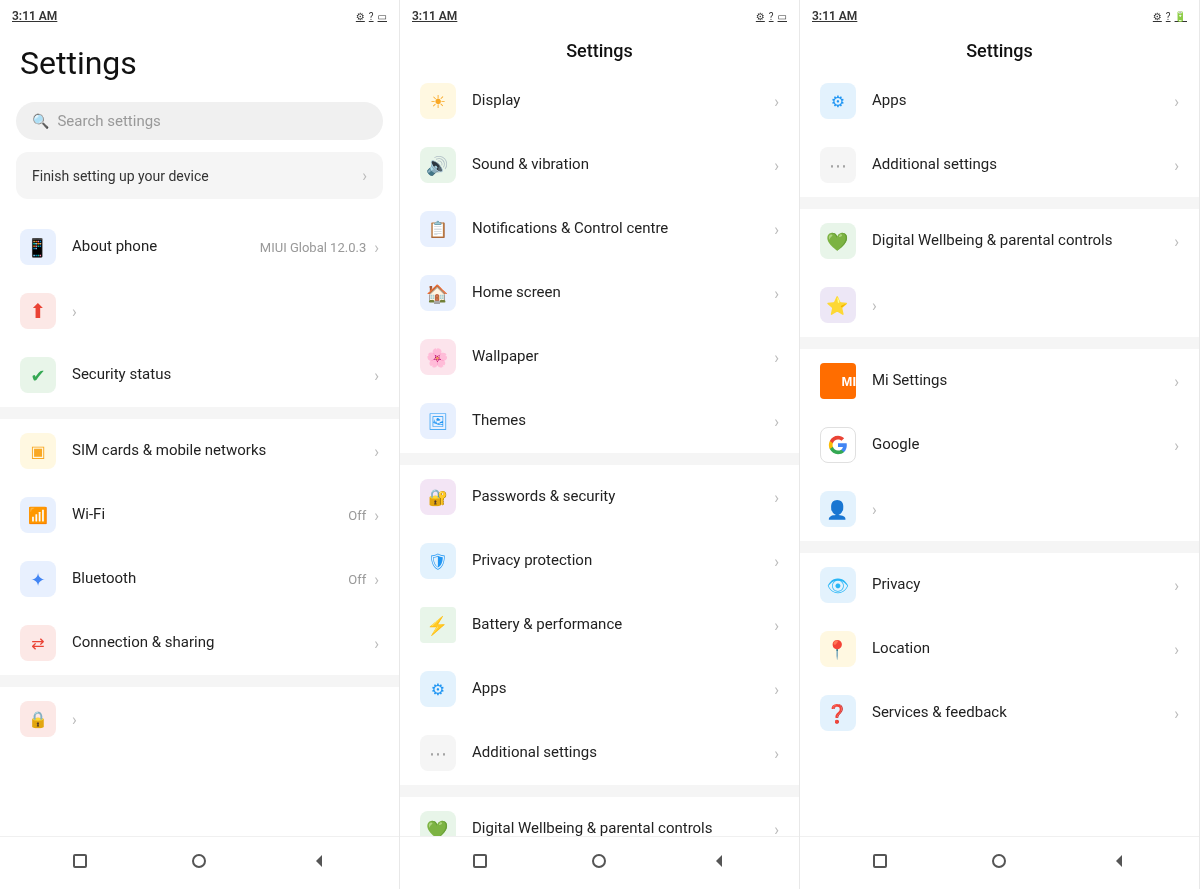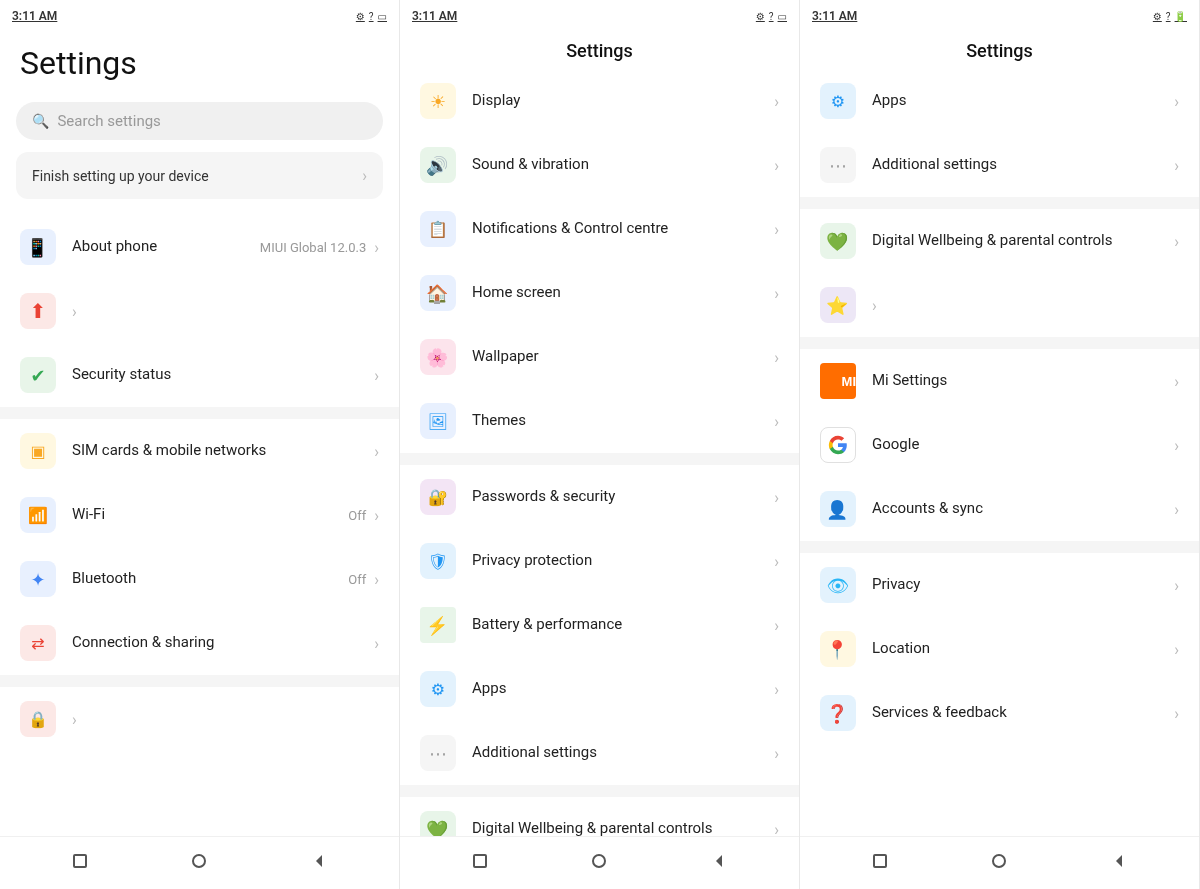--- a/index.html
+++ b/index.html
@@ -538,23 +538,20 @@
         <div class="item-text">
             <div class="item-label">Google</div>
           </div>
         <div class="item-right">
             <span class="chevron">›</span>
           </div>
       </li>
 
       <li class="settings-item">
         <div class="item-icon ic-accsync" style="font-size:18px;">👤</div>
-        <div class="item-text">
-            <div class="item-label">Accounts &amp; sync</div>
-          </div>
         <div class="item-right">
             <span class="chevron">›</span>
           </div>
       </li>
 
       <div class="separator"></div>
 
       <li class="settings-item">
         <div class="item-icon ic-privacyeye" style="font-size:18px;">👁</div>
         <div class="item-text">

